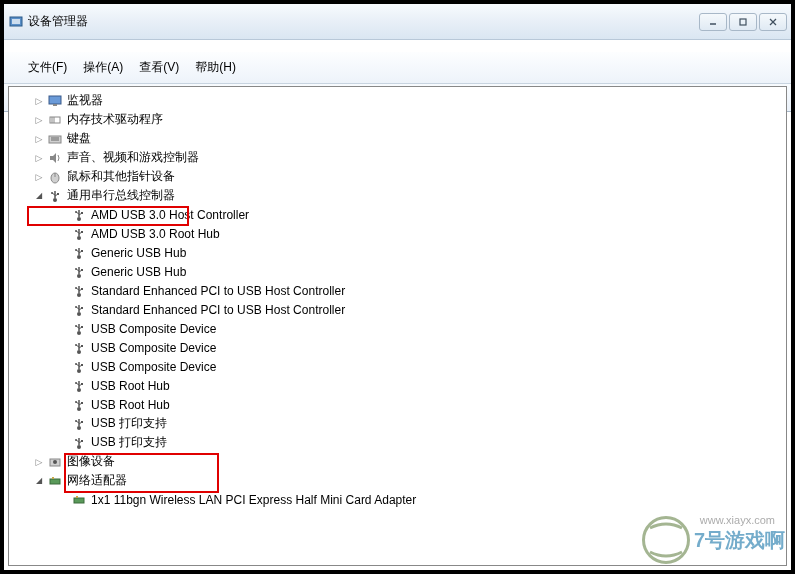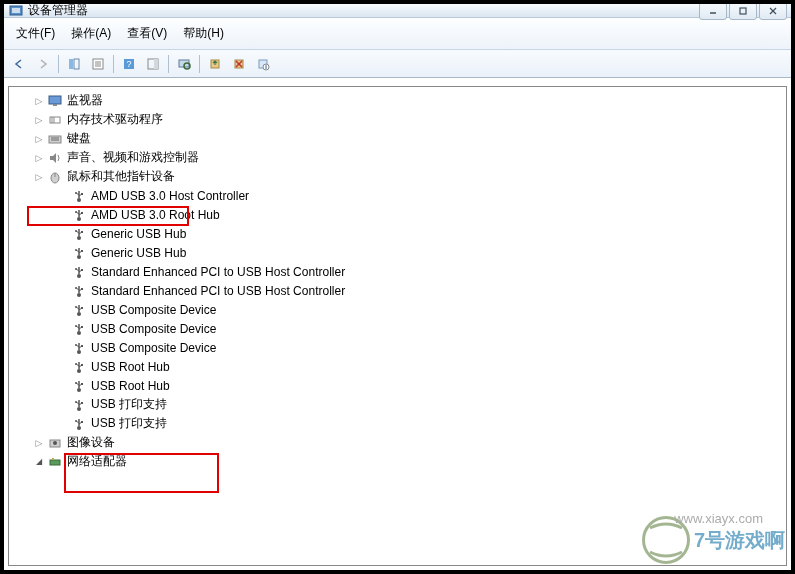--- a/index.html
+++ b/index.html
@@ -7,21 +7,21 @@
       font-family: "Microsoft YaHei", "Segoe UI", Tahoma, sans-serif;
       font-size: 12px;
       background: #fff;
       width: 795px;
       height: 574px;
       border: 4px solid #000;
       position: relative;
       overflow: hidden;
     }
     .titlebar {
-      height: 14px;
+      height: 36px;
       background: linear-gradient(to bottom, #f7fbfe 0%, #e8eff7 50%, #dae6f2 100%);
       border-bottom: 1px solid #b8c8d8;
       display: flex;
       align-items: center;
       padding: 0 4px;
     }
     .titlebar-icon {
       width: 16px;
       height: 16px;
       margin-right: 4px;
@@ -49,21 +49,22 @@
       font-size: 10px;
       color: #405060;
       cursor: pointer;
     }
     .menubar {
       height: 32px;
       background: linear-gradient(to bottom, #fdfeff, #edf3fa);
       border-bottom: 1px solid #c8d4e0;
       display: flex;
       align-items: center;
-      padding: 0 4px;
+      padding: 0 16px;
+      margin-top: 12px;
     }
     .menu-item {
       padding: 2px 8px;
       cursor: pointer;
     }
     .toolbar {
       height: 28px;
       background: linear-gradient(to bottom, #f8fbfe 0%, #eaf1f9 100%);
       border-bottom: 1px solid #a8b8c8;
       display: flex;
@@ -187,24 +188,24 @@
       border: 3px solid #5a7a3a;
       border-radius: 50%;
       position: relative;
     }
     .watermark-text {
       font-size: 20px;
       font-weight: bold;
       color: #0369a1;
     }
     .watermark-sub {
-      font-size: 13px;
+      font-size: 11px;
       color: #666;
       position: absolute;
-      right: 22px;
+      right: 10px;
       bottom: 38px;
     }
   </style>
 </head>
 <body>
 
 <div class="titlebar">
   <span class="titlebar-icon">
     <svg width="14" height="14" viewBox="0 0 14 14">
         <rect x="1" y="2" width="12" height="9" fill="#5a8fc8" stroke="#2a5a8a"></rect>
@@ -362,20 +363,34 @@
       <span class="expander right"></span>
       <span class="node-icon">
           <svg width="14" height="14">
             <ellipse cx="7" cy="8" rx="4" ry="5" fill="#d0d0d0" stroke="#888"></ellipse>
             <line x1="7" y1="3" x2="7" y2="7" stroke="#888"></line>
           </svg>
         </span>
       <span class="node-label">鼠标和其他指针设备</span>
     </div>
 
+    <div class="tree-node indent-1">
+      <span class="expander down"></span>
+      <span class="node-icon">
+          <svg width="14" height="14">
+            <circle cx="7" cy="11" r="2" fill="#555"></circle>
+            <line x1="7" y1="9" x2="7" y2="2" stroke="#555" stroke-width="1.5"></line>
+            <line x1="7" y1="6" x2="4" y2="4" stroke="#555"></line>
+            <line x1="7" y1="7" x2="10" y2="5" stroke="#555"></line>
+            <circle cx="4" cy="4" r="1" fill="#555"></circle>
+            <rect x="9" y="4" width="2" height="2" fill="#555"></rect>
+          </svg>
+        </span>
+      <span class="node-label">通用串行总线控制器</span>
+    </div>
 
     <div id="usb-children">
         <div class="tree-node indent-2">
           <span class="expander none"></span>
           <span class="node-icon">
             <svg width="14" height="14">
               <circle cx="7" cy="11" r="2" fill="#555"></circle>
               <line x1="7" y1="9" x2="7" y2="2" stroke="#555" stroke-width="1.5"></line>
               <line x1="7" y1="6" x2="4" y2="4" stroke="#555"></line>
               <line x1="7" y1="7" x2="10" y2="5" stroke="#555"></line>
@@ -570,20 +585,30 @@
       <span class="expander down"></span>
       <span class="node-icon">
           <svg width="14" height="14">
             <rect x="2" y="5" width="10" height="5" fill="#5a9a5a" stroke="#3a6a3a"></rect>
             <rect x="4" y="3" width="2" height="2" fill="#c8a848"></rect>
           </svg>
         </span>
       <span class="node-label">网络适配器</span>
     </div>
 
+    <div class="tree-node indent-2">
+      <span class="expander none"></span>
+      <span class="node-icon">
+          <svg width="14" height="14">
+            <rect x="2" y="5" width="10" height="5" fill="#5a9a5a" stroke="#3a6a3a"></rect>
+            <rect x="4" y="3" width="2" height="2" fill="#c8a848"></rect>
+          </svg>
+        </span>
+      <span class="node-label">1x1 11bgn Wireless LAN PCI Express Half Mini Card Adapter</span>
+    </div>
 
     <div class="red-box-1"></div>
     <div class="red-box-2"></div>
   </div>
 </div>
 
 <div class="watermark">
   <div class="watermark-circle">
     <svg width="48" height="48" viewBox="0 0 48 48" style="position:absolute;top:-3px;left:-3px">
       <path d="M8 12 Q24 4 40 12" fill="none" stroke="#5a7a3a" stroke-width="3"></path>

